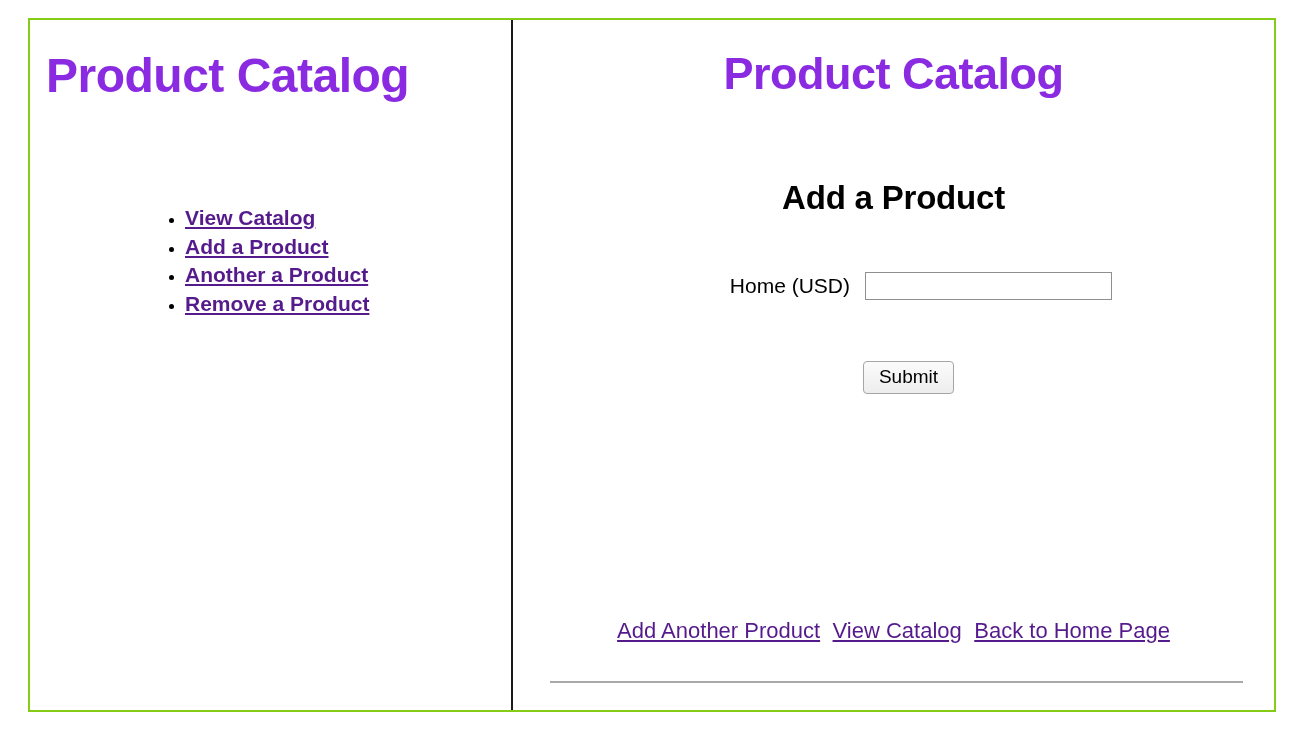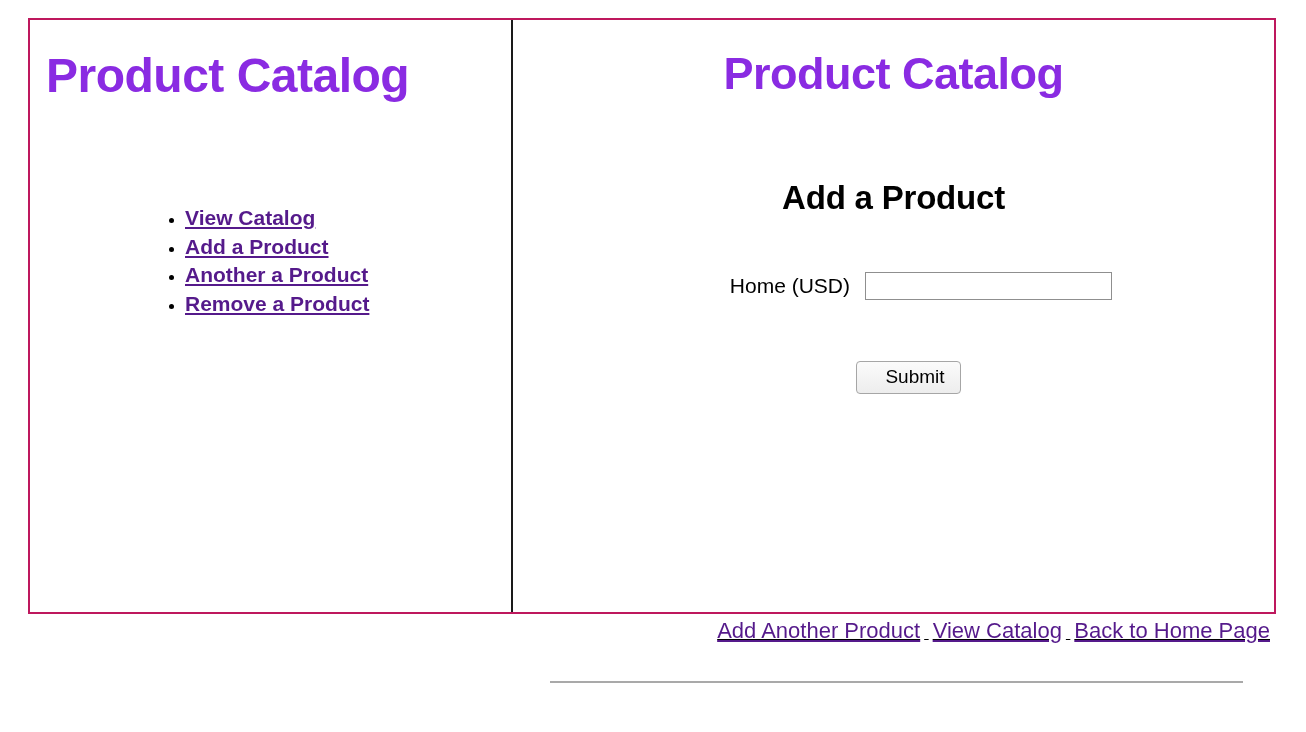--- a/index.html
+++ b/index.html
@@ -12,22 +12,22 @@
     height: 732px;
     font-family: "Liberation Sans", sans-serif;
     overflow: hidden;
   }
 
   .page-frame {
     position: absolute;
     left: 28px;
     top: 18px;
     width: 1248px;
-    height: 596px;
-    border: 2px solid #be185d;
+    height: 694px;
+    border: 2px solid #84cc16;
     box-sizing: border-box;
     display: flex;
     background: #ffffff;
   }
 
   
   .left-panel {
     width: 483px;
     box-sizing: border-box;
     border-right: 2px solid #1a1a1a;
@@ -126,35 +126,34 @@
   }
 
   .submit-wrap {
     margin-top: 47px;
     text-align: center;
     padding-left: 30px;
   }
   .submit-button {
     font-family: "Liberation Sans", sans-serif;
     font-size: 19px;
-    padding: 4px 15px 5px 28px;
+    padding: 4px 15px 5px 15px;
     background: linear-gradient(#fbfbfb, #ededed);
     border: 1px solid #a6a6a6;
     border-radius: 4px;
     color: #000000;
     cursor: pointer;
   }
 
   .footer-links {
     position: absolute;
     left: 0;
     right: 0;
     top: 598px;
-    text-align: right;
-    text-decoration: underline;
+    text-align: center;
   }
   .footer-link {
     color: #551A8B;
     font-size: 22px;
     text-decoration: underline;
     cursor: pointer;
     margin: 0 4px;
   }
   .footer-rule {
     position: absolute;

